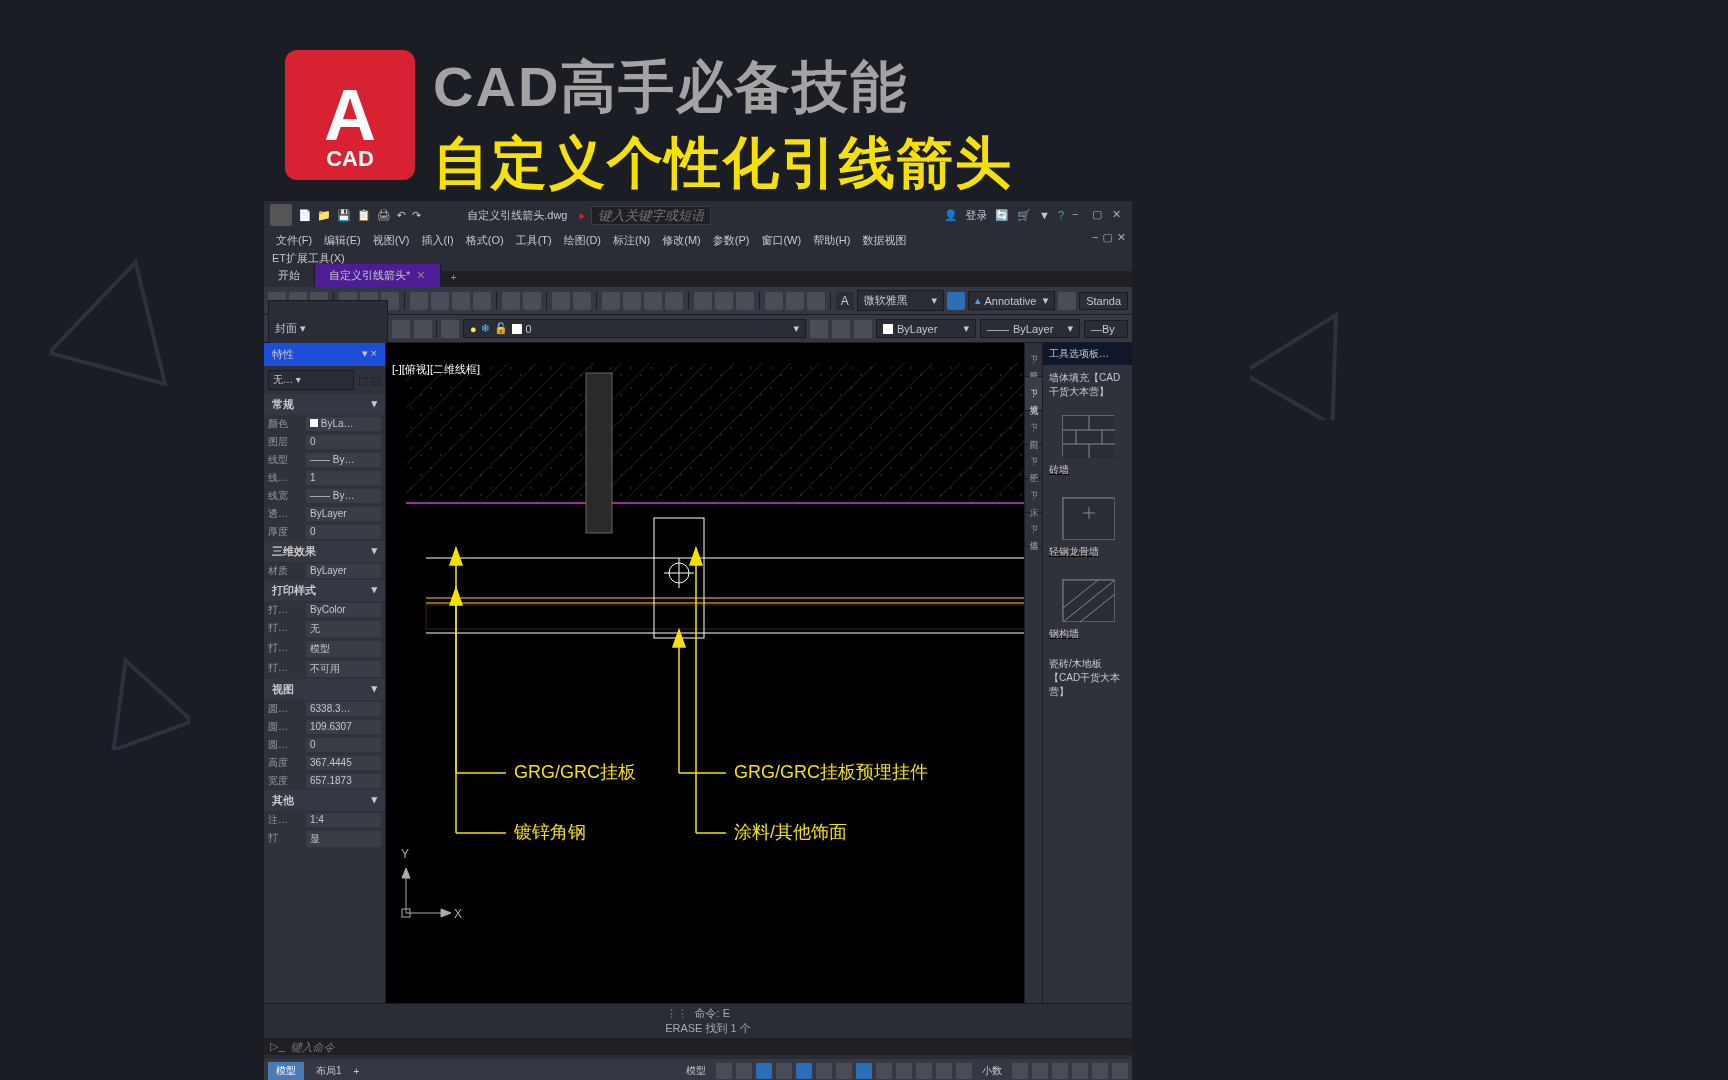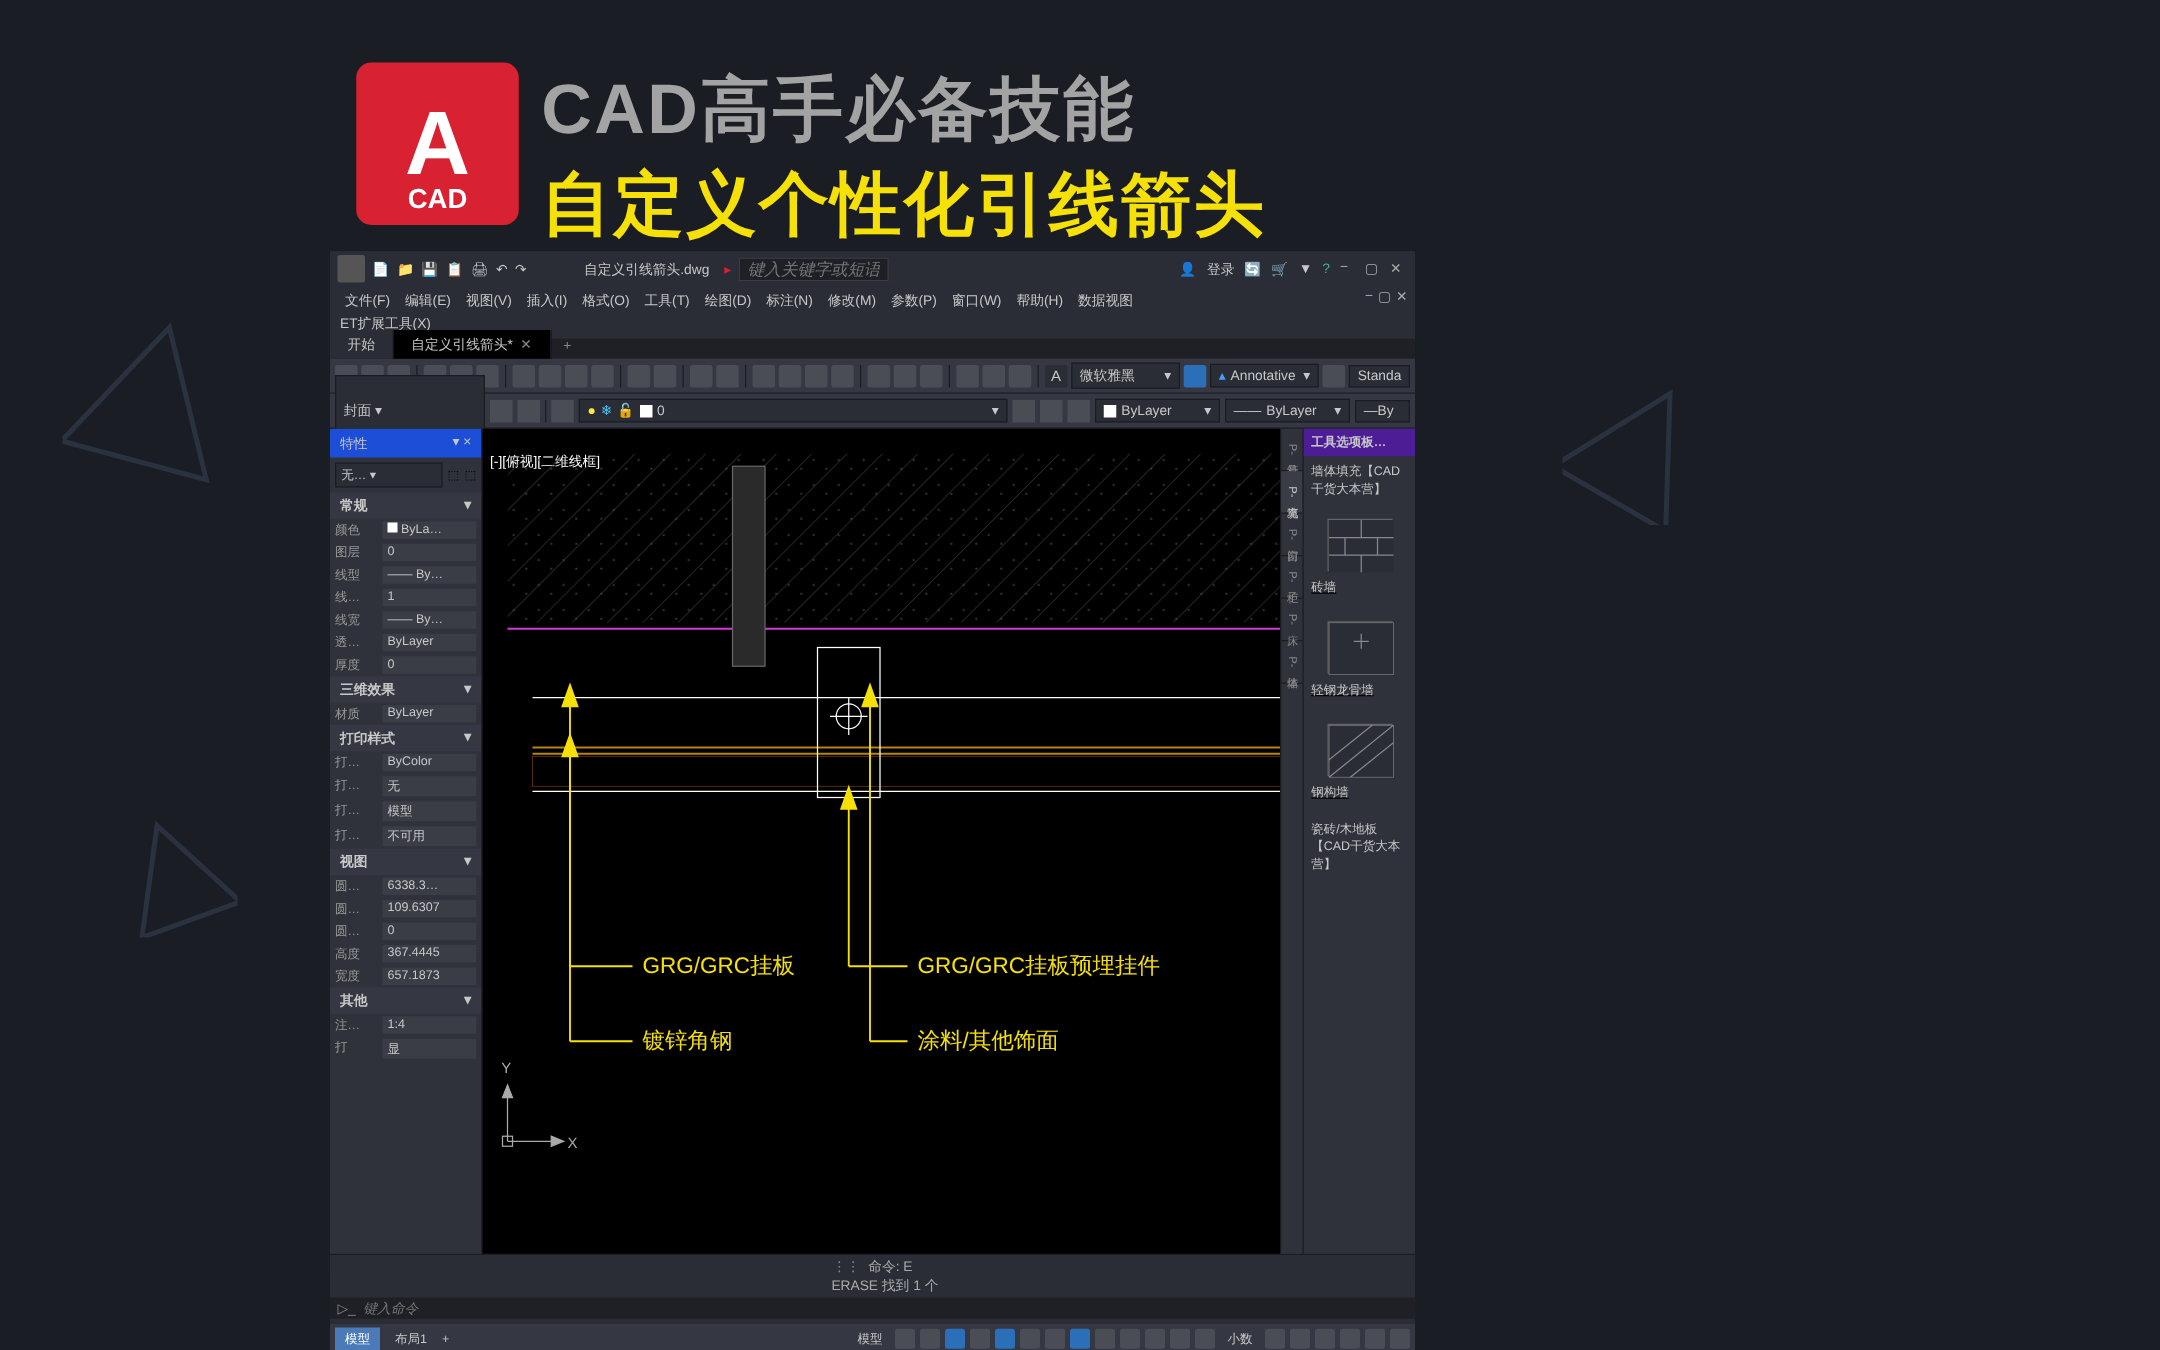--- a/index.html
+++ b/index.html
@@ -21,21 +21,21 @@
 .titlebar .right { margin-left: auto; display: flex; gap: 8px; align-items: center; }
 .win-controls { display: flex; gap: 6px; }
 .win-btn { width: 14px; height: 14px; color: #aaa; cursor: pointer; }
 
 .menubar { height: 22px; display: flex; gap: 4px; padding: 2px 8px; font-size: 11px; color: #c8c8c8; }
 .menubar span { padding: 2px 4px; cursor: pointer; }
 .menubar2 { height: 20px; padding: 0 8px; font-size: 11px; color: #c8c8c8; }
 
 .tabs { height: 16px; background: #1e2026; display: flex; align-items: flex-end; font-size: 11px; color: #c8c8c8; }
 .tab { padding: 4px 14px; background: #2a2d35; border-right: 1px solid #1a1c22; cursor: pointer; }
-.tab.active { background: #000000; }
+.tab.active { background: #4c1d95; }
 .tab .close { margin-left: 6px; color: #888; }
 .tab-add { padding: 4px 10px; color: #888; cursor: pointer; }
 
 .toolbar { height: 28px; background: #353842; display: flex; align-items: center; gap: 3px; padding: 0 4px; border-bottom: 1px solid #1a1c22; }
 .toolbar .tb-ico { width: 18px; height: 18px; background: #4a4d55; border-radius: 2px; cursor: pointer; flex-shrink: 0; }
 .toolbar .sep { width: 1px; height: 18px; background: #1a1c22; margin: 0 2px; }
 .toolbar .dd { background: #2a2d35; color: #c8c8c8; font-size: 11px; padding: 2px 6px; border: 1px solid #1a1c22; cursor: pointer; display: flex; align-items: center; gap: 4px; }
 
 .toolbar2 { height: 28px; background: #353842; display: flex; align-items: center; gap: 4px; padding: 0 4px; border-bottom: 1px solid #1a1c22; }
 .layer-dd { flex: 0 0 120px; background: #2a2d35; color: #c8c8c8; font-size: 11px; padding: 20px 6px; border: 1px solid #1a1c22; }
@@ -51,21 +51,21 @@
 .props-section-head { background: #353842; padding: 3px 8px; color: #c8c8c8; font-weight: bold; display: flex; justify-content: space-between; }
 .props-row { display: flex; padding: 2px 4px; }
 .props-row .lbl { width: 38px; color: #999; font-size: 10px; }
 .props-row .val { flex: 1; color: #c8c8c8; font-size: 10px; background: #3a3d45; padding: 1px 4px; }
 
 .canvas-area { flex: 1; background: #000; position: relative; overflow: hidden; }
 .canvas-label { position: absolute; top: 19px; left: 6px; color: #fff; font-size: 11px; }
 .drawing { position: absolute; inset: 0; }
 
 .right-panel { width: 90px; background: #2f323a; border-left: 1px solid #1a1c22; }
-.rp-header { background: #4c1d95; padding: 4px 6px; font-size: 10px; color: #c8c8c8; font-weight: bold; }
+.rp-header { background: #0f172a; padding: 4px 6px; font-size: 10px; color: #c8c8c8; }
 .rp-subtitle { padding: 6px; font-size: 10px; color: #c8c8c8; line-height: 1.4; }
 .rp-item { padding: 10px 6px; text-align: left; text-decoration: underline; }
 .rp-icon { width: 52px; height: 42px; margin: 0 auto 6px; border: 1px solid #666; background: #2a2d35; }
 .rp-label { font-size: 10px; color: #c8c8c8; }
 .rp-vtab { writing-mode: vertical-rl; font-size: 10px; color: #888; padding: 8px 2px; border-bottom: 1px solid #1a1c22; }
 
 .cmdline { height: 56px; background: #2a2d35; border-top: 1px solid #1a1c22; font-size: 11px; color: #c8c8c8; }
 .cmd-history { padding: 2px 8px; color: #aaa; font-family: monospace; text-align: center; }
 .cmd-input { display: flex; align-items: center; padding: 2px 6px; background: #1e2026; }
 .cmd-input .prompt { color: #888; margin-right: 6px; }

